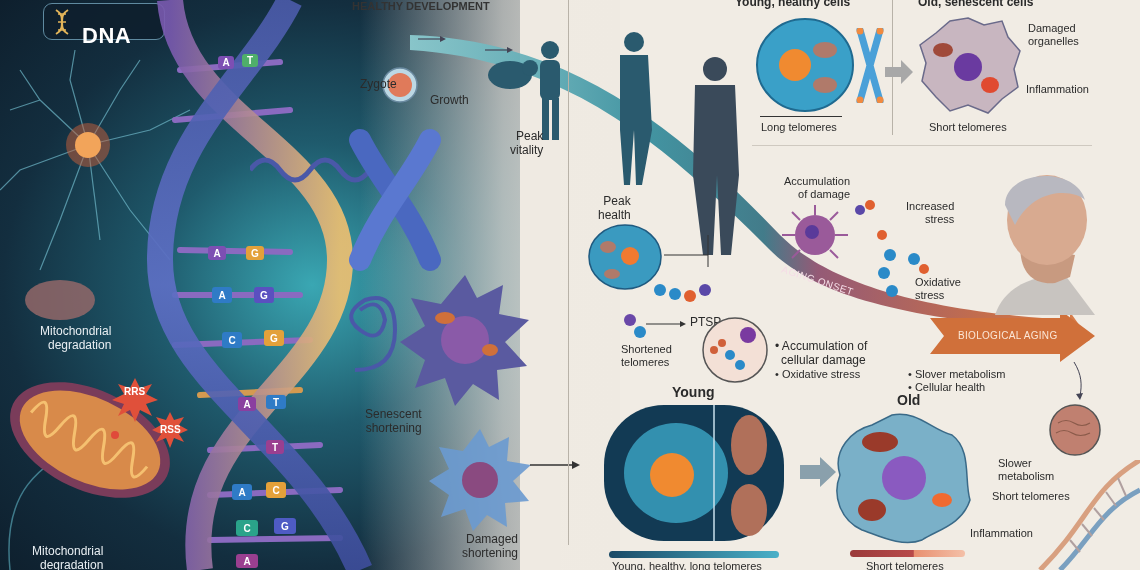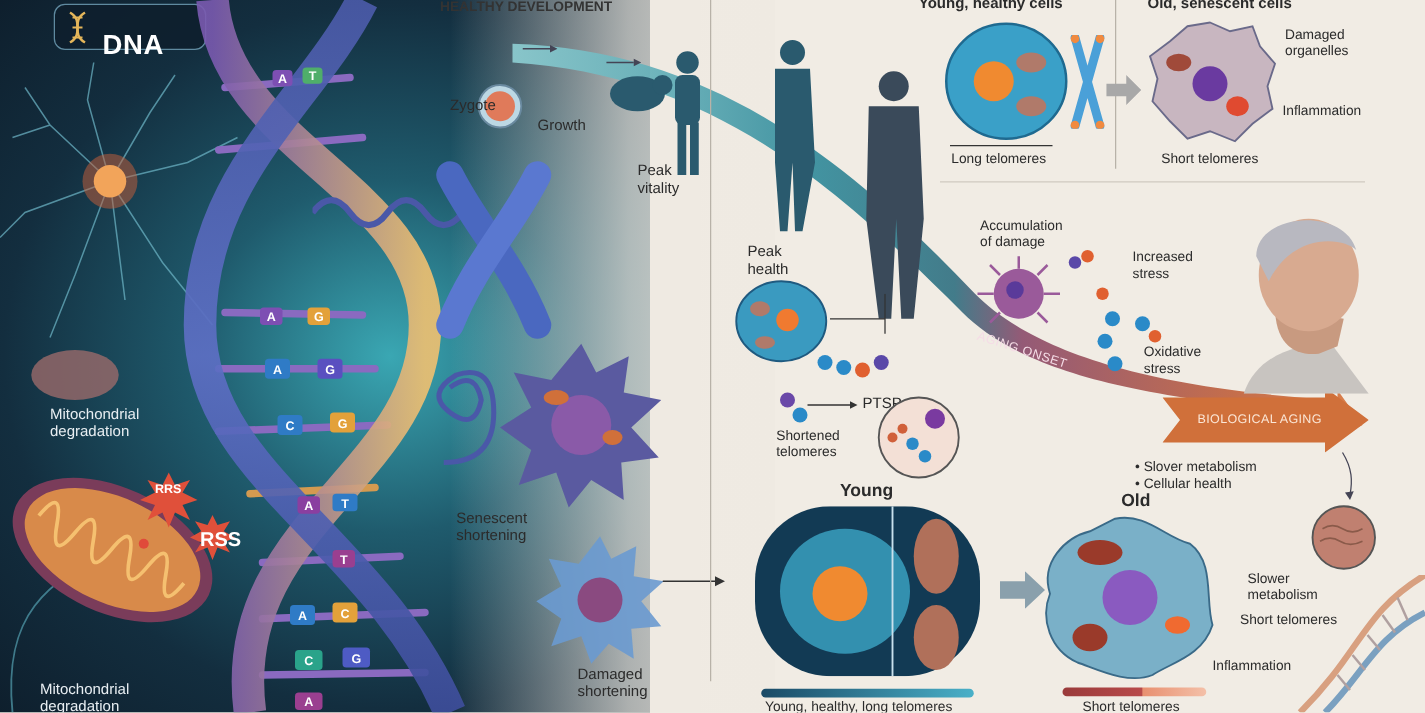--- a/index.html
+++ b/index.html
@@ -10,21 +10,21 @@
   .left-bg { position: absolute; left: 0; top: 0; width: 520px; height: 570px;
     background: radial-gradient(ellipse at 60% 50%, #3aa7b3 0%, #1f5b6d 35%, #132e3f 70%, #0e1f2d 100%); }
   .left-fade { position: absolute; left: 360px; top: 0; width: 260px; height: 570px;
     background: linear-gradient(90deg, rgba(239,234,226,0) 0%, rgba(239,234,226,0.7) 55%, #efeae2 100%); }
   .right-bg { position: absolute; left: 560px; top: 0; width: 580px; height: 570px; background: #f1ece4; }
 
   .abs { position: absolute; }
   .lbl { position: absolute; color: #2b2b2b; font-size: 12px; line-height: 1.15; }
   .lbl.light { color: #e8eef2; }
   .lbl.bold { font-weight: bold; }
-  .lbl.center { text-align: left; }
+  .lbl.center { text-align: right; }
 
   .dna-badge { position: absolute; left: 43px; top: 3px; width: 122px; height: 37px;
     border: 1.5px solid #5f8aa0; border-radius: 9px; background: rgba(14,31,45,0.85);
     display: flex; align-items: center; padding-left: 10px; gap: 12px; }
   .dna-badge .txt { color: #ffffff; font-weight: bold; font-size: 22px; letter-spacing: 0.5px; margin-top: 28px; }
 
   .divider { position: absolute; background: #b8b2a8; width: 1px; }
   .hr { position: absolute; background: #cfc9c0; height: 1px; }
   .bullet { display: block; }
 </style>
@@ -163,21 +163,21 @@
 
   <div class="lbl light center" style="left:40px;top:325px">
     <span class="bullet">Mitochondrial</span>
     <span class="bullet">degradation</span>
   </div>
   <div class="lbl light center" style="left:32px;top:545px">
     <span class="bullet">Mitochondrial</span>
     <span class="bullet">degradation</span>
   </div>
   <div class="lbl bold" style="left:124px;top:386px;color:#fff;font-size:10px">RRS</div>
-  <div class="lbl bold" style="left:160px;top:424px;color:#fff;font-size:16px">RSS</div>
+  <div class="lbl bold" style="left:160px;top:424px;color:#fff;font-size:10px">RSS</div>
   <div class="lbl center" style="left:365px;top:408px">
     <span class="bullet">Senescent</span>
     <span class="bullet">shortening</span>
   </div>
   <div class="lbl center" style="left:462px;top:533px">
     <span class="bullet">Damaged</span>
     <span class="bullet">shortening</span>
   </div>
 
   <svg class="abs" style="left:370px;top:0" width="770" height="380">
@@ -302,20 +302,25 @@
     <circle cx="35" cy="35" r="32" fill="#f3e0d6" stroke="#555" stroke-width="1.5"></circle>
     <circle cx="48" cy="20" r="8" fill="#7a3aa0"></circle>
     <circle cx="30" cy="40" r="5" fill="#2a8ac8"></circle>
       <circle cx="40" cy="50" r="5" fill="#2a8ac8"></circle>
     <circle cx="14" cy="35" r="4" fill="#d0603a"></circle>
       <circle cx="22" cy="28" r="4" fill="#d0603a"></circle>
   </svg>
   <div class="lbl" style="left:621px;top:343px;font-size:11px">
     <span class="bullet">Shortened</span>
     <span class="bullet">telomeres</span>
+  </div>
+  <div class="lbl" style="left:775px;top:340px;font-size:12px">
+    <span class="bullet">• Accumulation of</span>
+    <span class="bullet" style="padding-left:6px">cellular damage</span>
+    <span class="bullet" style="font-size:11px">• Oxidative stress</span>
   </div>
   <div class="lbl center" style="left:784px;top:175px;font-size:11px">
     <span class="bullet">Accumulation</span>
     <span class="bullet">of damage</span>
   </div>
   <svg class="abs" style="left:770px;top:200px" width="110" height="70">
     <circle cx="45" cy="35" r="20" fill="#9a5a9a"></circle>
       <circle cx="42" cy="32" r="7" fill="#5a3a9a"></circle>
     <g stroke="#9a5a9a" stroke-width="2">
         <line x1="45" y1="15" x2="45" y2="5"></line>

